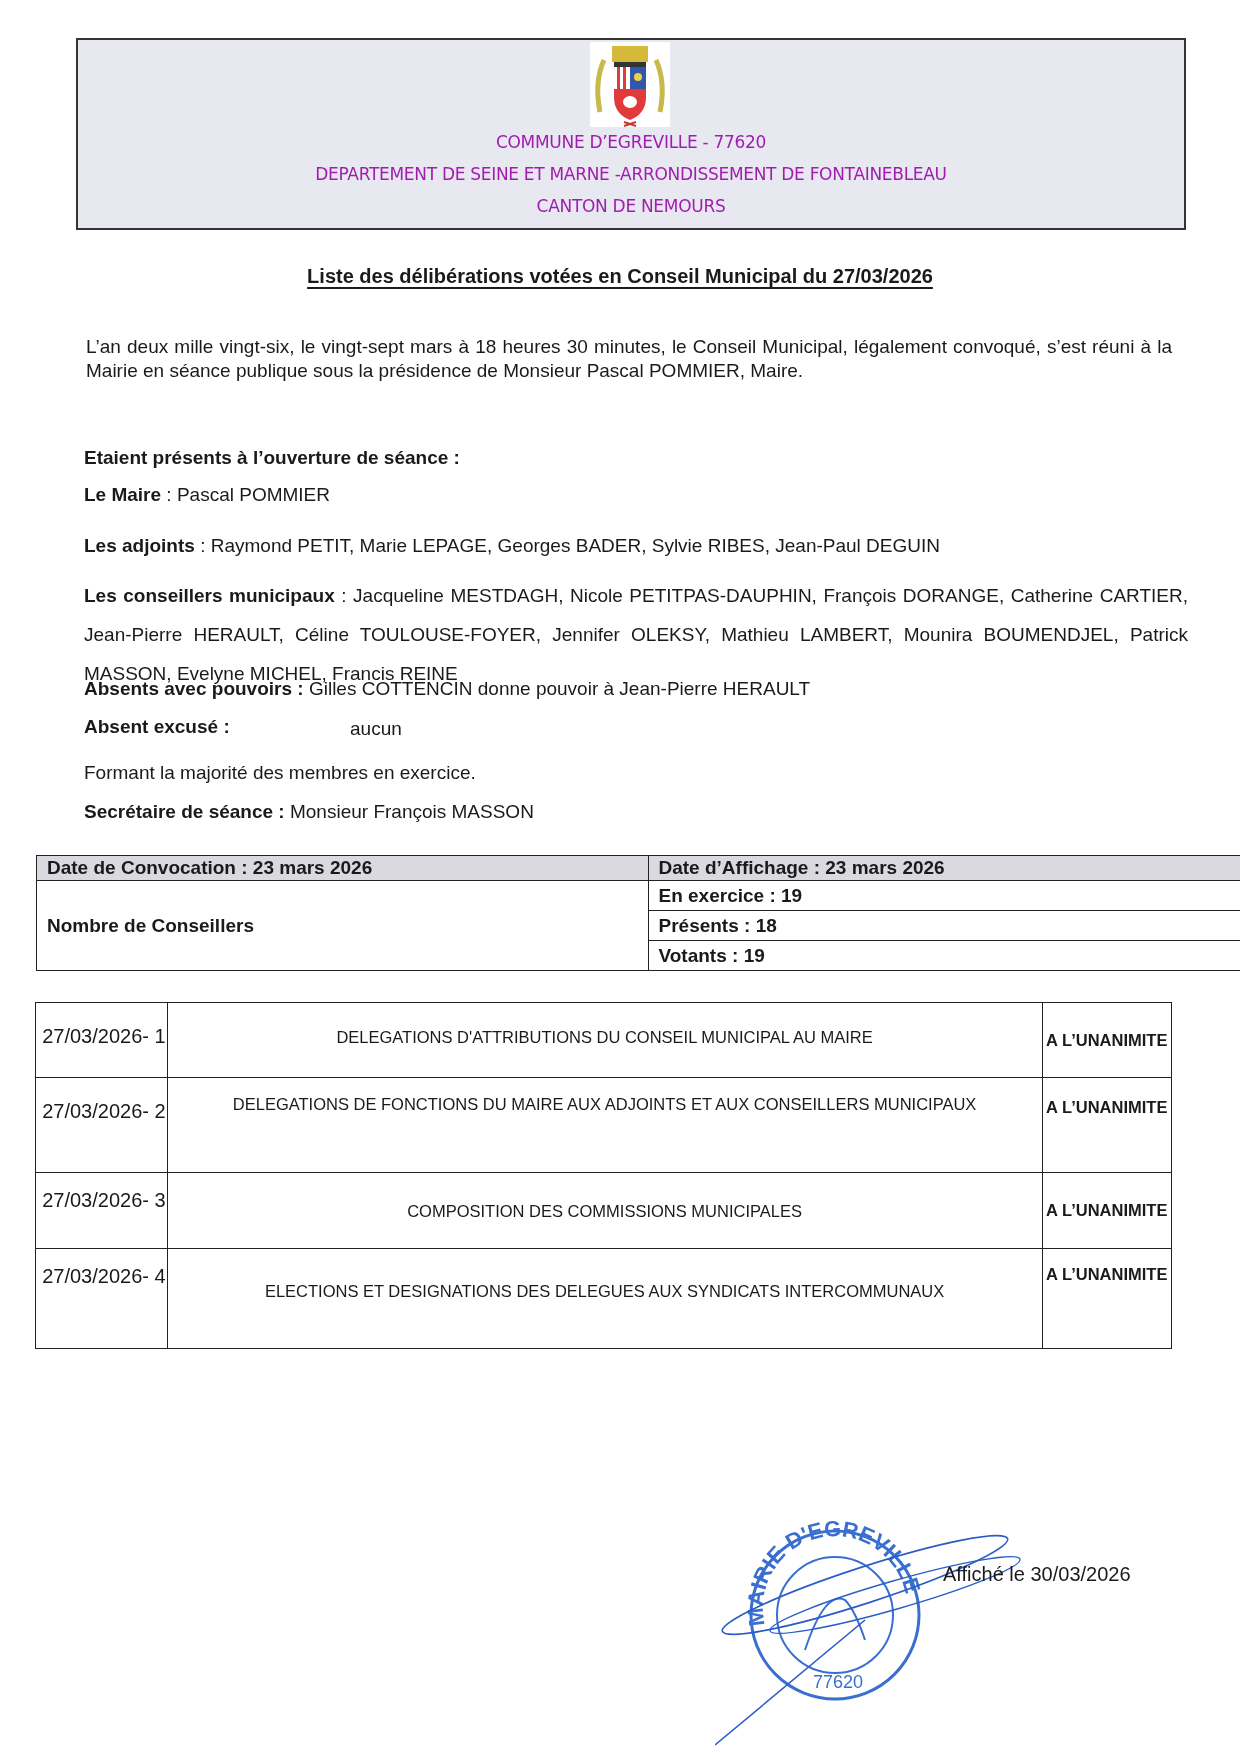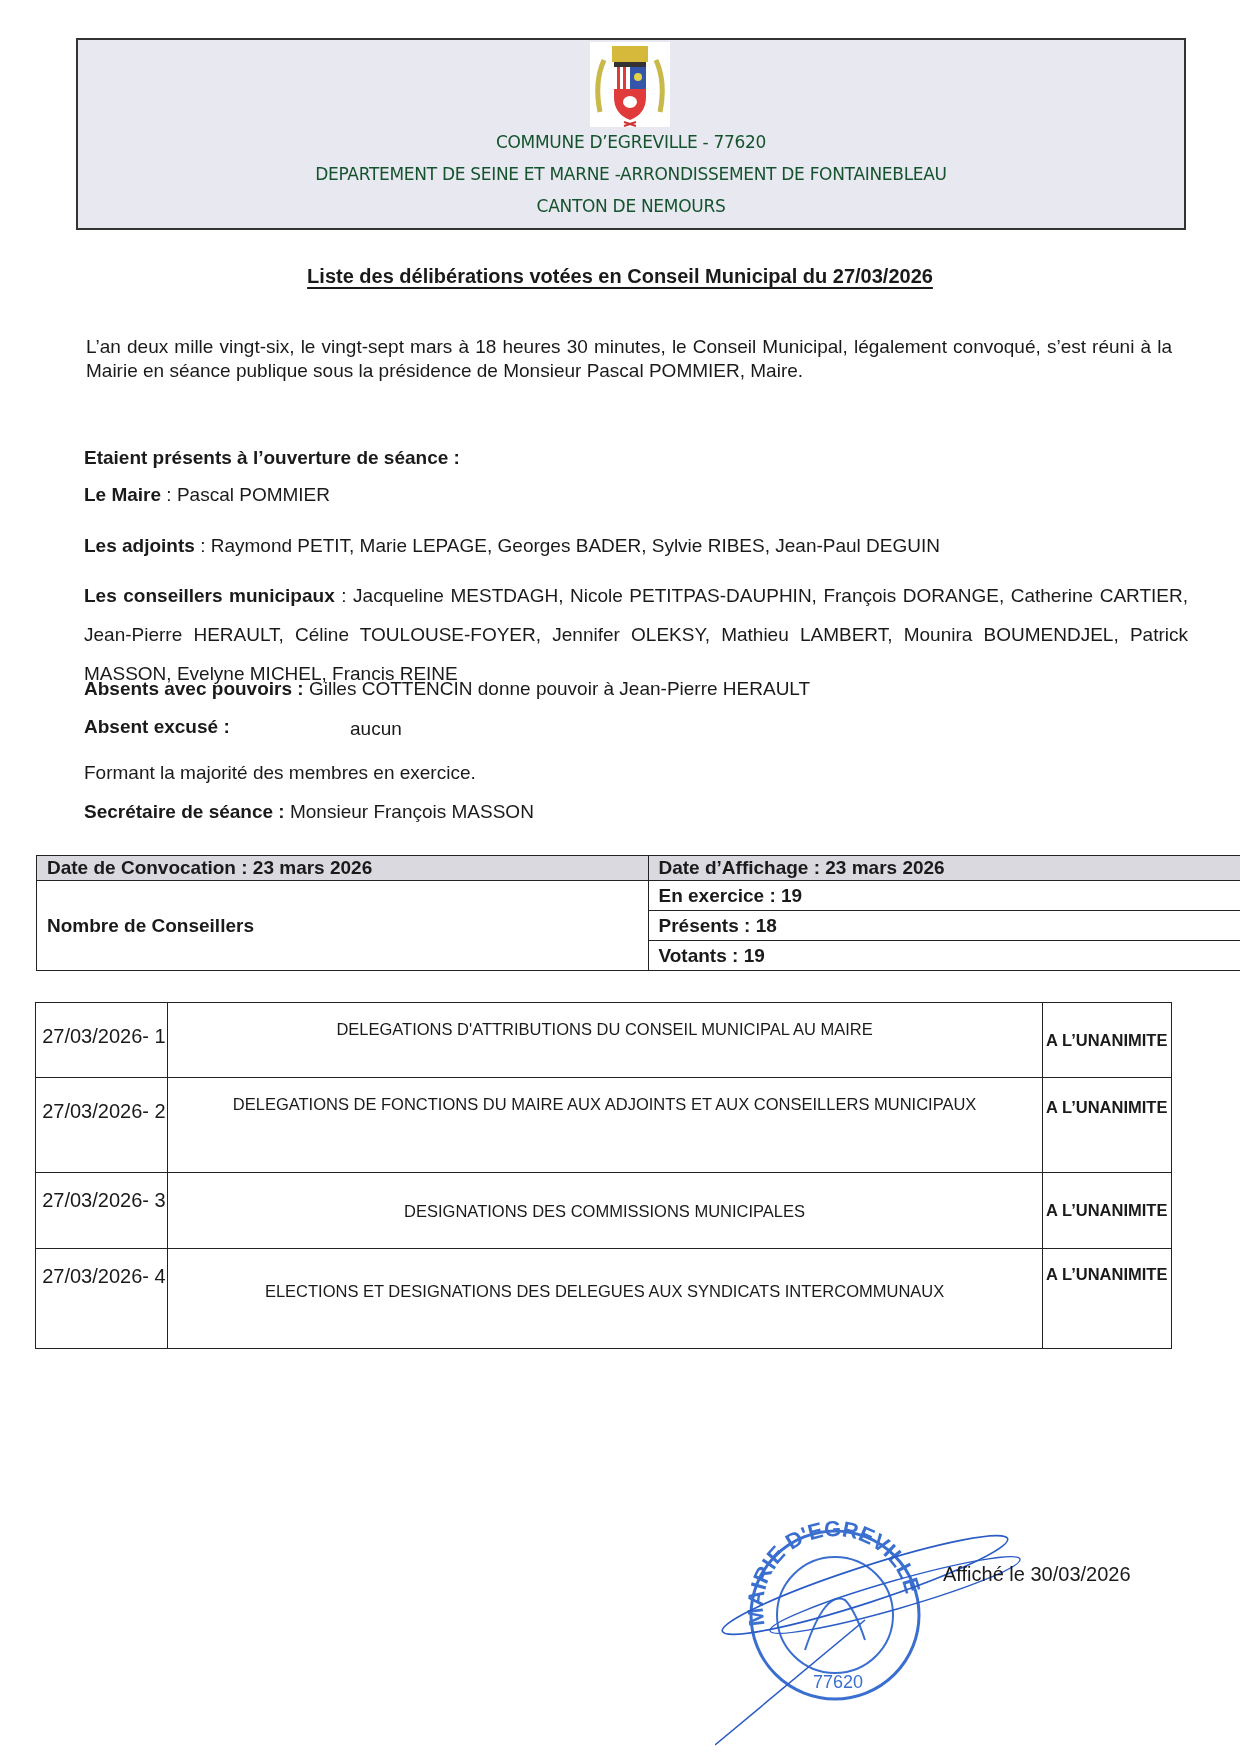--- a/index.html
+++ b/index.html
@@ -3,36 +3,36 @@
 <meta charset="utf-8">
 <style>
   html, body { margin:0; padding:0; background:#ffffff; }
   body { width:1240px; height:1753px; position:relative; overflow:hidden;
          font-family:"Liberation Sans", sans-serif; color:#1a1a1a; }
   .abs { position:absolute; }
   .header-box { left:76px; top:38px; width:1110px; height:192px; background:#e7e8f0;
                 border:2px solid #333; box-sizing:border-box; }
   .logo { left:590px; top:42px; width:80px; height:85px; background:#fff; }
   .hdr-line { left:76px; width:1110px; text-align:center; font-family:"DejaVu Sans", sans-serif;
-              font-size:17px; color:#14532d; letter-spacing:-0.3px; }
+              font-size:17px; color:#a21caf; letter-spacing:-0.3px; }
   .title { left:0; width:1240px; top:265px; text-align:center; font-weight:bold; font-size:20px;
            text-decoration:underline; text-underline-offset:4px; }
   .para { left:86px; width:1086px; font-size:19px; line-height:24px; text-align:justify; }
   .line { left:84px; font-size:19px; }
   .b { font-weight:bold; }
   table { border-collapse:collapse; position:absolute; }
   td, th { border:1.5px solid #222; font-size:19px; }
   .conv { left:36px; top:855px; width:1224px; }
   .conv td { padding:0 10px; height:29px; font-weight:bold; }
   .conv .gray { background:#d9d9df; height:24px; }
   .delib { left:35px; top:1002px; width:1137px; }
   .delib th { background:#d8d9df; font-size:20px; font-weight:bold; height:58px; }
   .delib td { vertical-align:top; }
   .delib .num { text-align:right; font-size:20px; padding-top:22px; }
-  .delib .obj { text-align:center; font-size:16.5px; padding:14px 10px 0; line-height:24px; }
+  .delib .obj { text-align:center; font-size:16.5px; padding:22px 10px 0; line-height:24px; }
   .delib .dec { text-align:center; font-weight:bold; font-size:16.5px; padding-top:28px; }
   .affiche { left:943px; top:1563px; font-size:20px; }
 </style>
 </head>
 <body>
 
 <div class="abs header-box"></div>
 <div class="abs logo">
   <svg width="80" height="85" viewBox="0 0 80 85">
     <path d="M10 70 Q4 40 14 18" stroke="#c9b84a" stroke-width="5" fill="none"></path>
@@ -103,21 +103,21 @@
     <td class="obj">DELEGATIONS D'ATTRIBUTIONS DU CONSEIL MUNICIPAL AU MAIRE</td>
     <td class="dec">A L’UNANIMITE</td>
   </tr>
   <tr style="height:95px">
     <td class="num">27/03/2026- 2</td>
     <td class="obj" style="padding-top:14px">DELEGATIONS DE FONCTIONS DU MAIRE AUX ADJOINTS ET AUX CONSEILLERS MUNICIPAUX</td>
     <td class="dec" style="padding-top:20px">A L’UNANIMITE</td>
   </tr>
   <tr style="height:76px">
     <td class="num" style="padding-top:16px">27/03/2026- 3</td>
-    <td class="obj" style="padding-top:26px">DESIGNATIONS DES COMMISSIONS MUNICIPALES</td>
+    <td class="obj" style="padding-top:26px">COMPOSITION DES COMMISSIONS MUNICIPALES</td>
     <td class="dec" style="padding-top:28px">A L’UNANIMITE</td>
   </tr>
   <tr style="height:100px">
     <td class="num" style="padding-top:16px">27/03/2026- 4</td>
     <td class="obj" style="padding-top:30px; padding-left:80px; padding-right:80px">ELECTIONS ET DESIGNATIONS DES DELEGUES AUX SYNDICATS INTERCOMMUNAUX</td>
     <td class="dec" style="padding-top:16px">A L’UNANIMITE</td>
   </tr>
 </tbody>
   </table>
 

